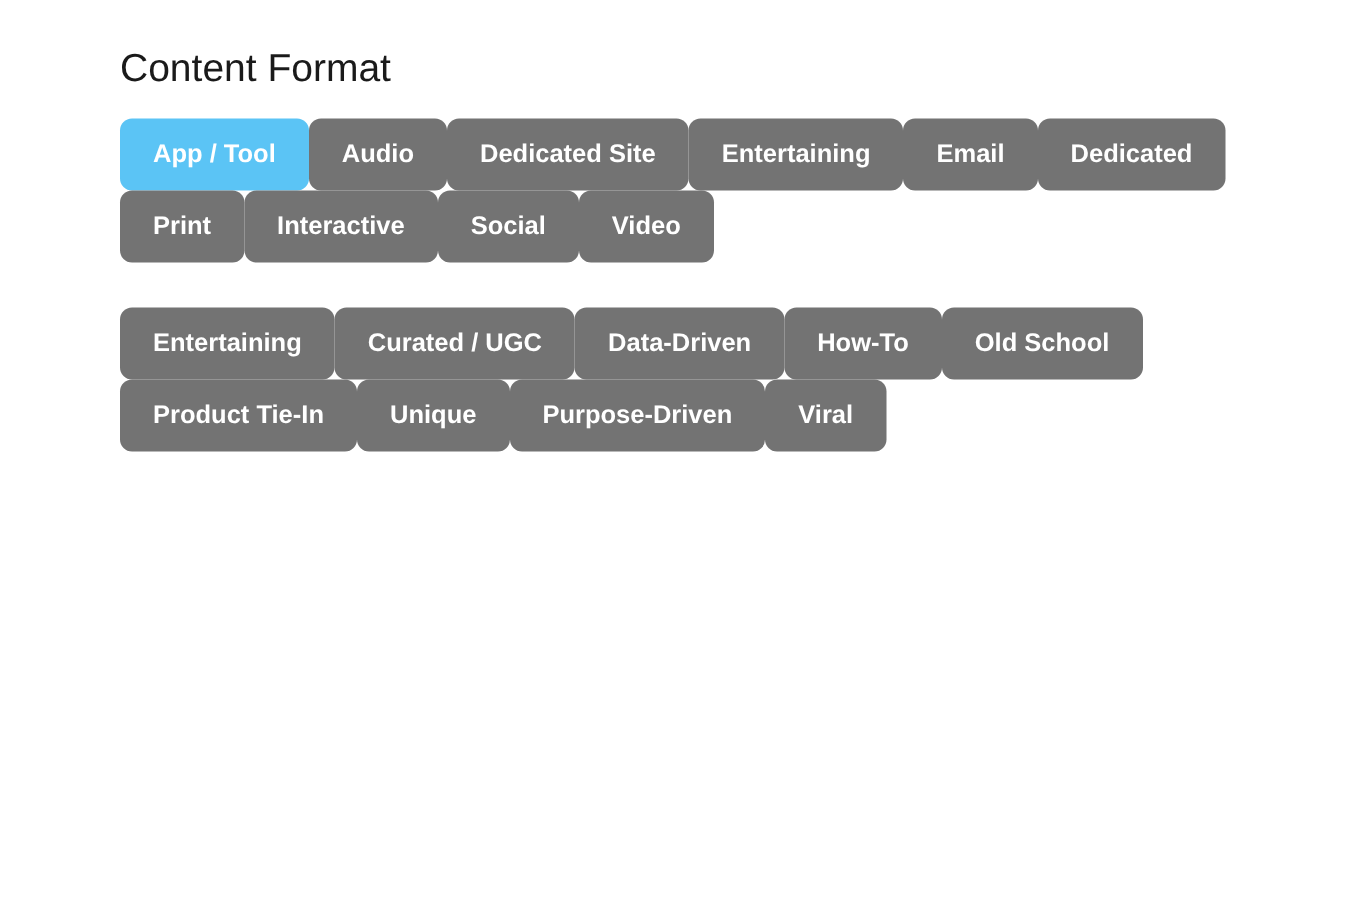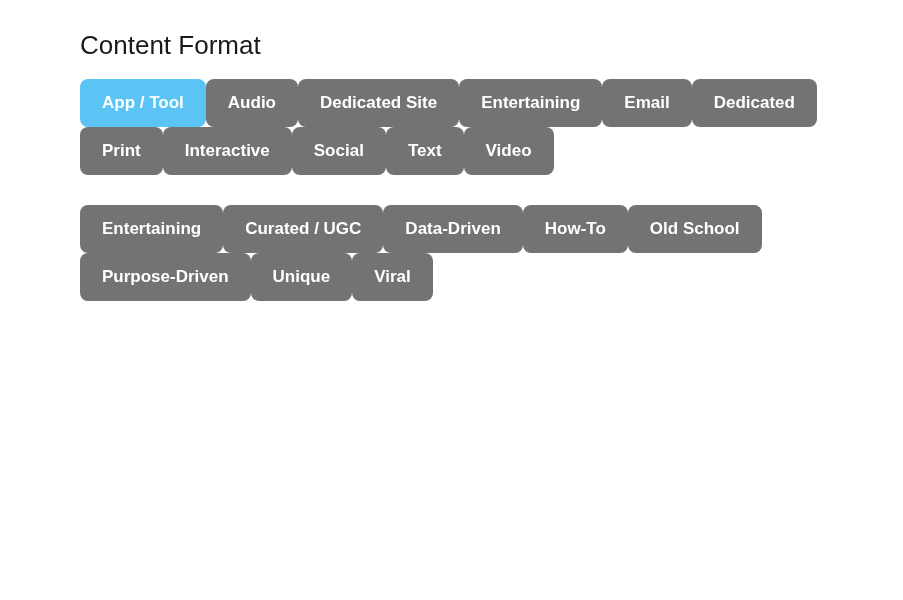--- a/index.html
+++ b/index.html
@@ -63,29 +63,29 @@
   <div class="tag-grid" data-name="content-format-grid" id="content-format-grid">
   <button class="tag-btn active" data-name="tag-app-tool">App / Tool</button>
       <button class="tag-btn" data-name="tag-audio">Audio</button>
       <button class="tag-btn" data-name="tag-dedicated-site">Dedicated Site</button>
       <button class="tag-btn" data-name="tag-downloadable">Entertaining</button>
       <button class="tag-btn" data-name="tag-email">Email</button>
       <button class="tag-btn" data-name="tag-graphical">Dedicated</button>
       <button class="tag-btn" data-name="tag-print">Print</button>
       <button class="tag-btn" data-name="tag-interactive">Interactive</button>
       <button class="tag-btn" data-name="tag-social">Social</button>
-      <button class="tag-btn" data-name="tag-text">Text</button>
       <button class="tag-btn" data-name="tag-video">Video</button>
     </div>
 </div>
 
 <div class="section" data-name="strategy-angle-section">
   <div class="tag-grid" data-name="strategy-angle-grid" id="strategy-angle-grid">
   <button class="tag-btn" data-name="tag-collaboration">Entertaining</button>
       <button class="tag-btn" data-name="tag-curated-ugc">Curated / UGC</button>
       <button class="tag-btn" data-name="tag-data-driven">Data-Driven</button>
       <button class="tag-btn" data-name="tag-how-to">How-To</button>
       <button class="tag-btn" data-name="tag-old-school">Old School</button>
+      <button class="tag-btn" data-name="tag-product-tie-in">Product Tie-In</button>
+      <button class="tag-btn" data-name="tag-unique">Unique</button>
       <button class="tag-btn" data-name="tag-purpose-driven">Purpose-Driven</button>
-      <button class="tag-btn" data-name="tag-unique">Unique</button>
       <button class="tag-btn" data-name="tag-viral">Viral</button>
     </div>
 </div>
 
 </body></html>

